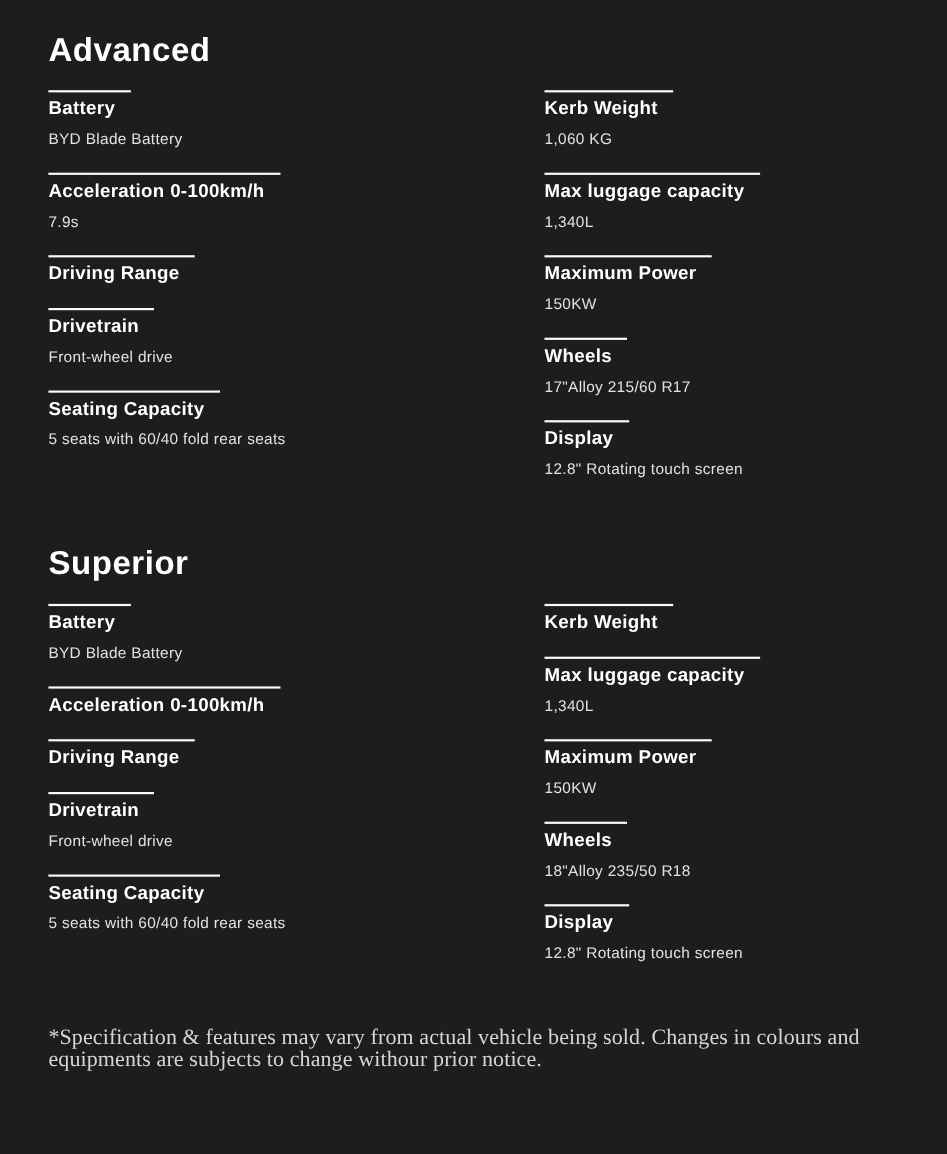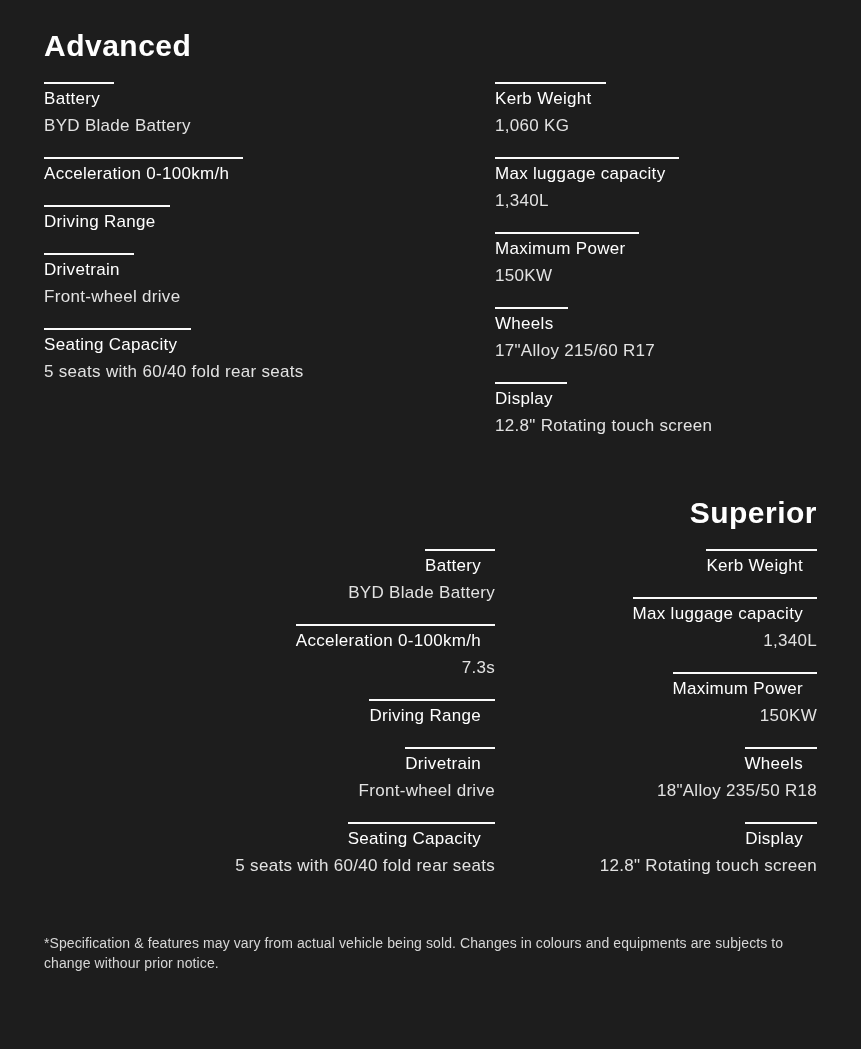--- a/index.html
+++ b/index.html
@@ -23,72 +23,73 @@
   .section-title {
     margin: 0 0 18px 0;
     font-size: 30px;
     line-height: 36px;
     font-weight: 800;
     letter-spacing: 0.5px;
     color: #ffffff;
   }
   .trim-section + .trim-section {
     margin-top: 38px;
-    text-align: right;
   }
   .spec-grid {
     display: grid;
     grid-template-columns: 451px 1fr;
     align-items: start;
   }
   .spec-item {
     margin-bottom: 21px;
   }
   .spec-label {
     display: inline-block;
     border-top: 2px solid #fafafa;
     padding: 5px 14px 0 0;
     font-size: 17px;
     line-height: 20px;
-    font-weight: 400;
+    font-weight: 700;
     letter-spacing: 0.3px;
     color: #ffffff;
   }
   .spec-value {
     margin-top: 7px;
-    font-size: 17px;
+    font-size: 14px;
     line-height: 20px;
     font-weight: 400;
     letter-spacing: 0.3px;
     color: #e2e2e2;
   }
   .footnote {
     margin: 36px 0 0 0;
     max-width: 795px;
-    font-size: 14px;
+    font-size: 20px;
     line-height: 20px;
     letter-spacing: 0.1px;
     color: #d6d6d6;
+    font-family: Liberation Serif, serif;
   }
 </style>
 </head>
 <body>
 
 <div class="page">
 
   <section class="trim-section">
     <h2 class="section-title">Advanced</h2>
     <div class="spec-grid">
       <div class="spec-col">
         <div class="spec-item">
           <div class="spec-label">Battery</div>
           <div class="spec-value">BYD Blade Battery</div>
         </div>
         <div class="spec-item">
           <div class="spec-label">Acceleration 0-100km/h</div>
+          <div class="spec-value">7.9s</div>
         </div>
         <div class="spec-item">
           <div class="spec-label">Driving Range</div>
         </div>
         <div class="spec-item">
           <div class="spec-label">Drivetrain</div>
           <div class="spec-value">Front-wheel drive</div>
         </div>
         <div class="spec-item">
           <div class="spec-label">Seating Capacity</div>
@@ -123,21 +124,20 @@
   <section class="trim-section">
     <h2 class="section-title">Superior</h2>
     <div class="spec-grid">
       <div class="spec-col">
         <div class="spec-item">
           <div class="spec-label">Battery</div>
           <div class="spec-value">BYD Blade Battery</div>
         </div>
         <div class="spec-item">
           <div class="spec-label">Acceleration 0-100km/h</div>
-          <div class="spec-value">7.3s</div>
         </div>
         <div class="spec-item">
           <div class="spec-label">Driving Range</div>
         </div>
         <div class="spec-item">
           <div class="spec-label">Drivetrain</div>
           <div class="spec-value">Front-wheel drive</div>
         </div>
         <div class="spec-item">
           <div class="spec-label">Seating Capacity</div>

